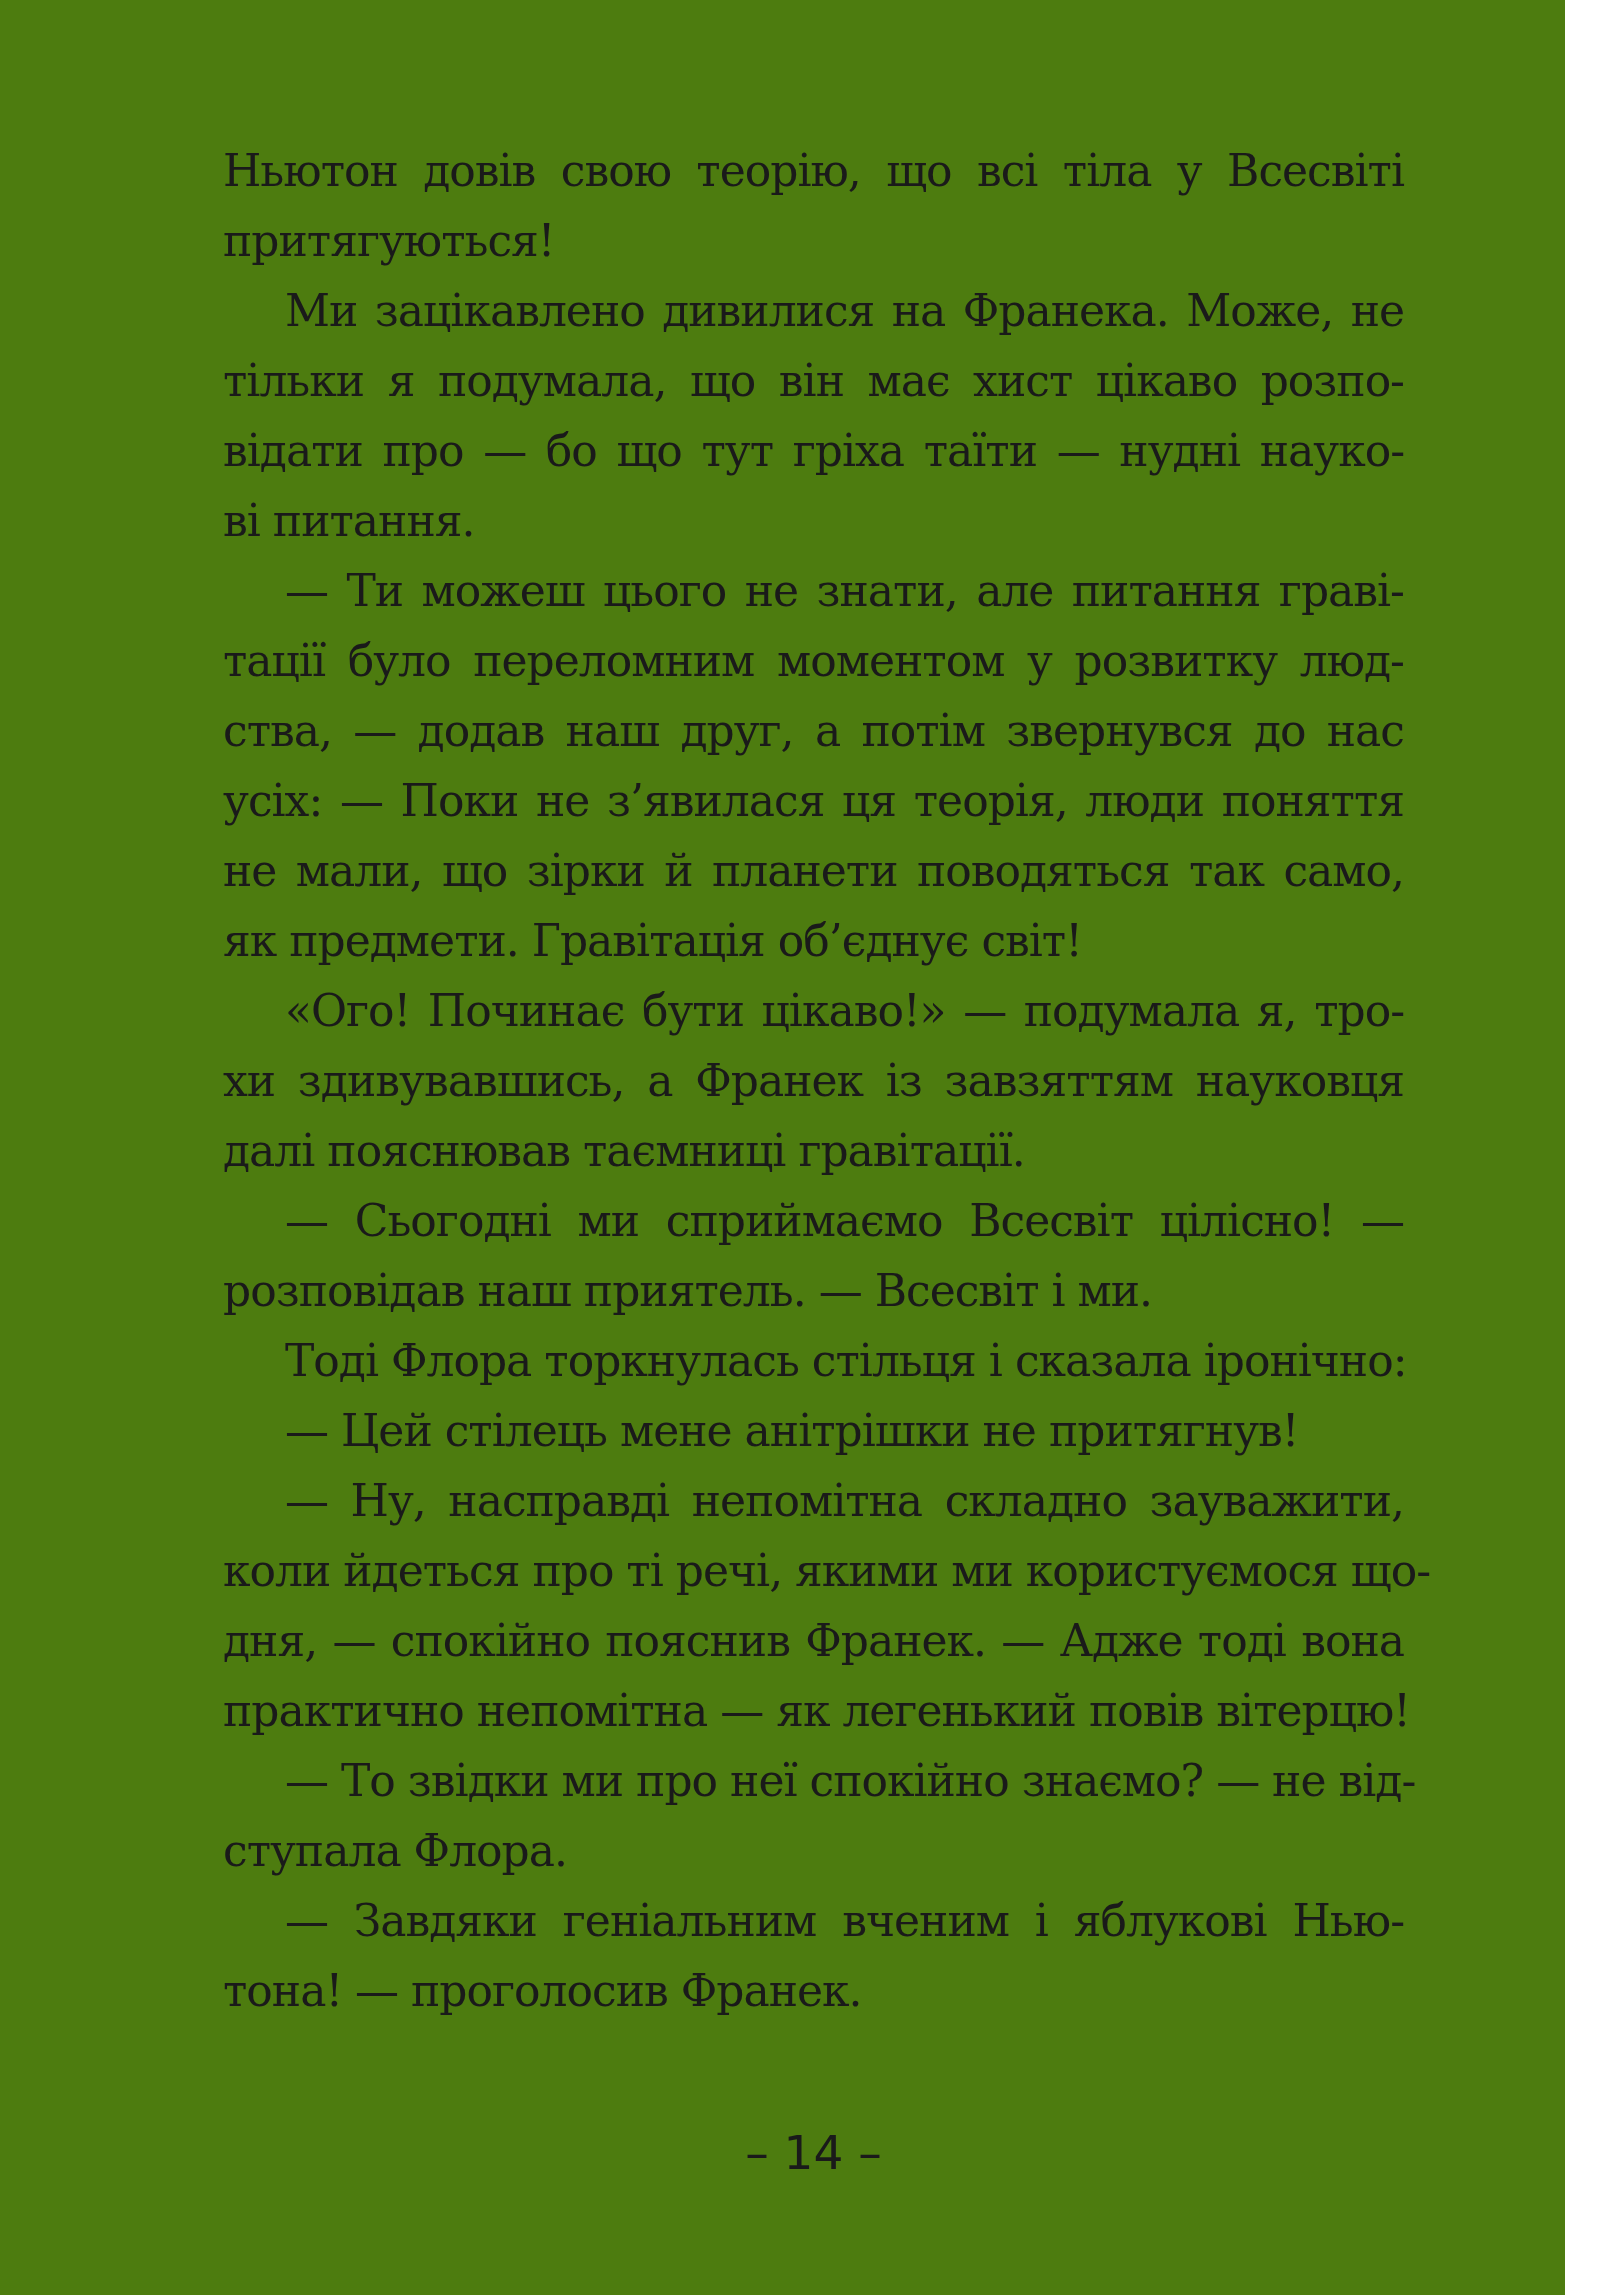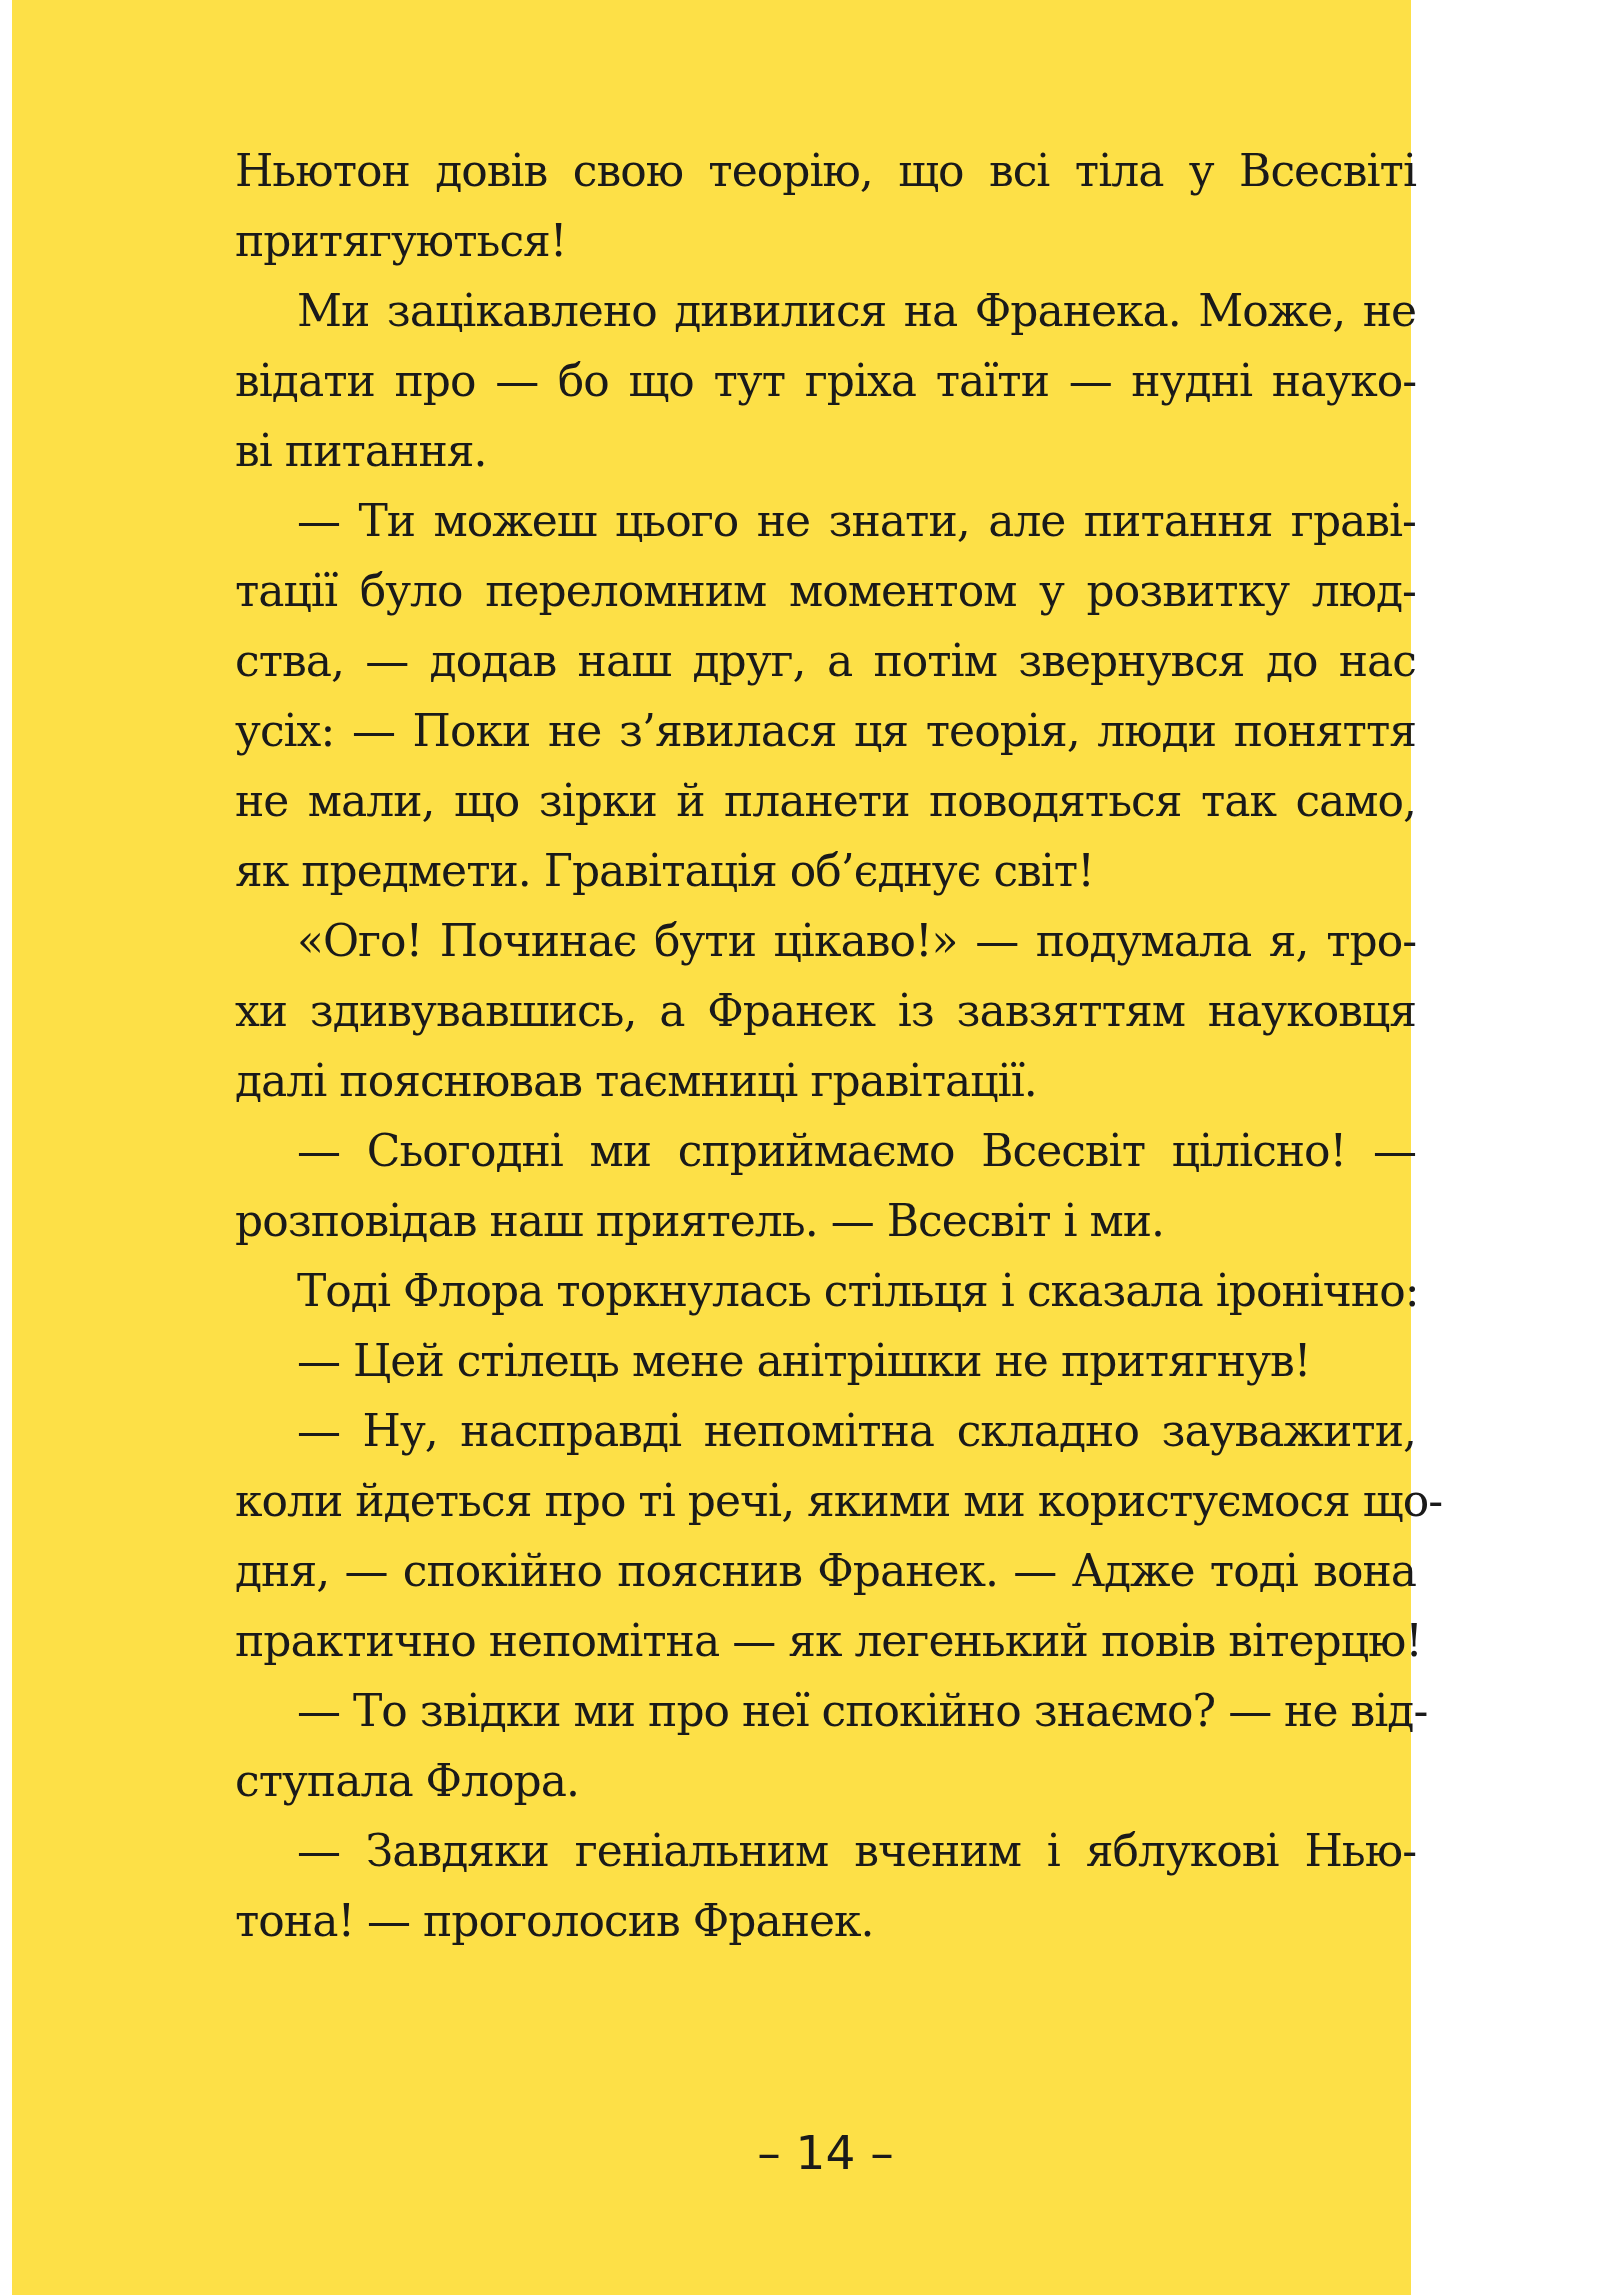--- a/index.html
+++ b/index.html
@@ -8,24 +8,24 @@
     background: #ffffff;
   }
   body {
     width: 1599px;
     height: 2295px;
     position: relative;
     overflow: hidden;
   }
   .page {
     position: absolute;
-    left: 12px; top: 0;
-    width: 1399px;
+    left: 0; top: 0;
+    width: 1565px;
     height: 2295px;
-    background: #fde047;
+    background: #4d7c0f;
   }
   .text-block {
     position: absolute;
     left: 223px;
     top: 136px;
     width: 1181px;
     color: #1a1a1a;
     font-family: "DejaVu Serif", "Liberation Serif", serif;
     font-size: 44px;
     line-height: 70px;
@@ -62,20 +62,21 @@
   }
 </style>
 </head>
 <body>
 
 <div class="page">
   <div class="text-block">
     <span class="line">Ньютон довів свою теорію, що всі тіла у Всесвіті</span>
     <span class="line last">притягуються!</span>
     <span class="line indent">Ми зацікавлено дивилися на Франека. Може, не</span>
+    <span class="line">тільки я подумала, що він має хист цікаво розпо-</span>
     <span class="line">відати про — бо що тут гріха таїти — нудні науко-</span>
     <span class="line last">ві питання.</span>
     <span class="line indent">— Ти можеш цього не знати, але питання граві-</span>
     <span class="line">тації було переломним моментом у розвитку люд-</span>
     <span class="line">ства, — додав наш друг, а потім звернувся до нас</span>
     <span class="line">усіх: — Поки не з’явилася ця теорія, люди поняття</span>
     <span class="line">не мали, що зірки й планети поводяться так само,</span>
     <span class="line last">як предмети. Гравітація об’єднує світ!</span>
     <span class="line indent">«Ого! Починає бути цікаво!» — подумала я, тро-</span>
     <span class="line">хи здивувавшись, а Франек із завзяттям науковця</span>

